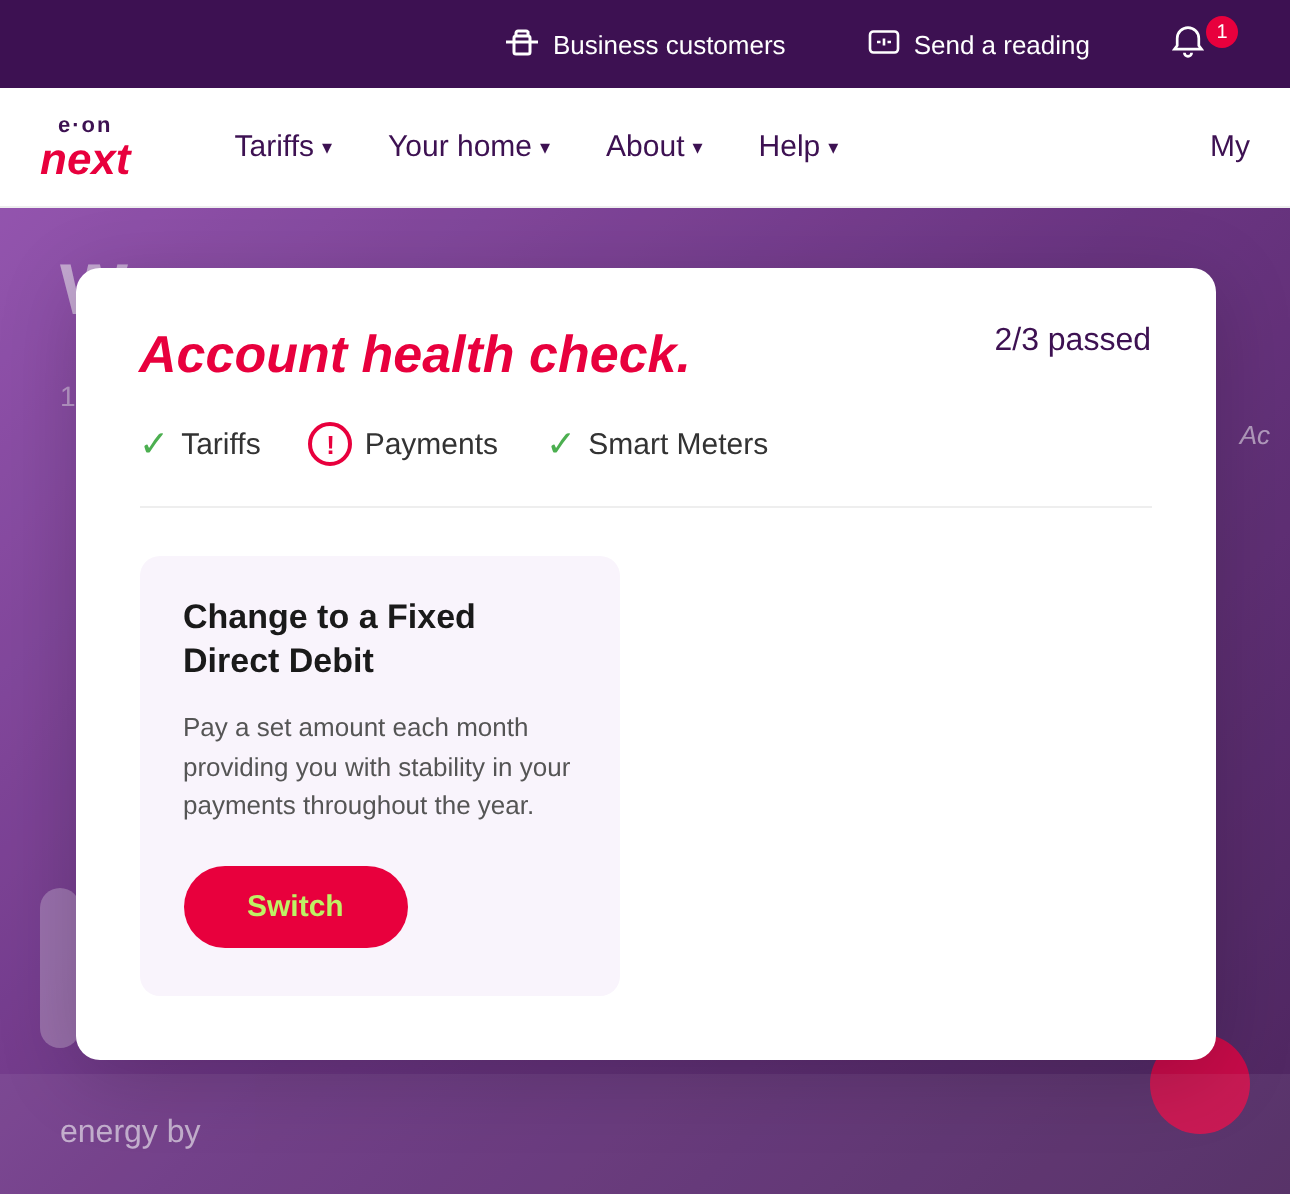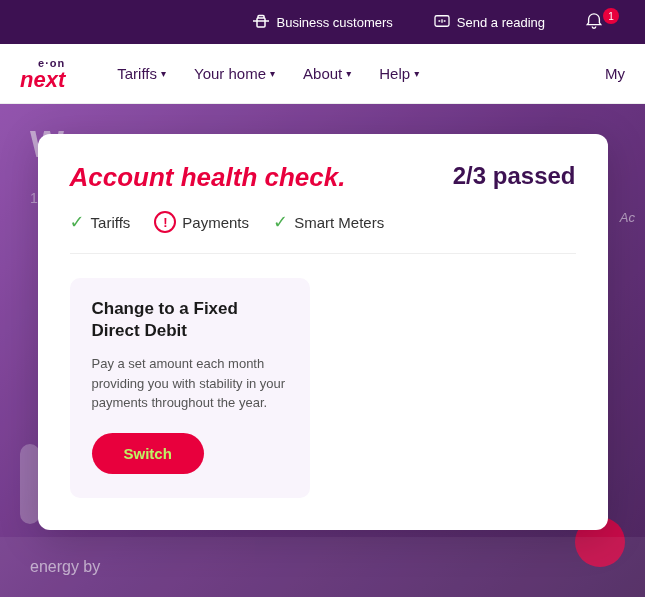--- a/index.html
+++ b/index.html
@@ -56,21 +56,21 @@
       height: 60px;
       display: flex;
       align-items: center;
       padding: 0 20px;
       gap: 0;
       border-bottom: 1px solid #eee;
     }
     .logo {
       display: flex;
       flex-direction: column;
-      align-items: flex-end;
+      align-items: center;
       margin-right: 40px;
     }
     .logo-eon {
       font-size: 11px;
       color: #3d1152;
       font-weight: bold;
       letter-spacing: 1px;
     }
     .logo-next {
       font-size: 22px;
@@ -226,22 +226,22 @@
     }
 
     .modal-title {
       font-size: 26px;
       font-weight: bold;
       color: #e8003d;
       font-style: italic;
     }
 
     .modal-passed {
-      font-size: 24px;
-      font-weight: bold;
+      font-size: 16px;
+      font-weight: normal;
       color: #3d1152;
     }
 
     .modal-checks {
       display: flex;
       align-items: center;
       gap: 24px;
       margin-bottom: 24px;
       padding-bottom: 20px;
       border-bottom: 1px solid #eee;

